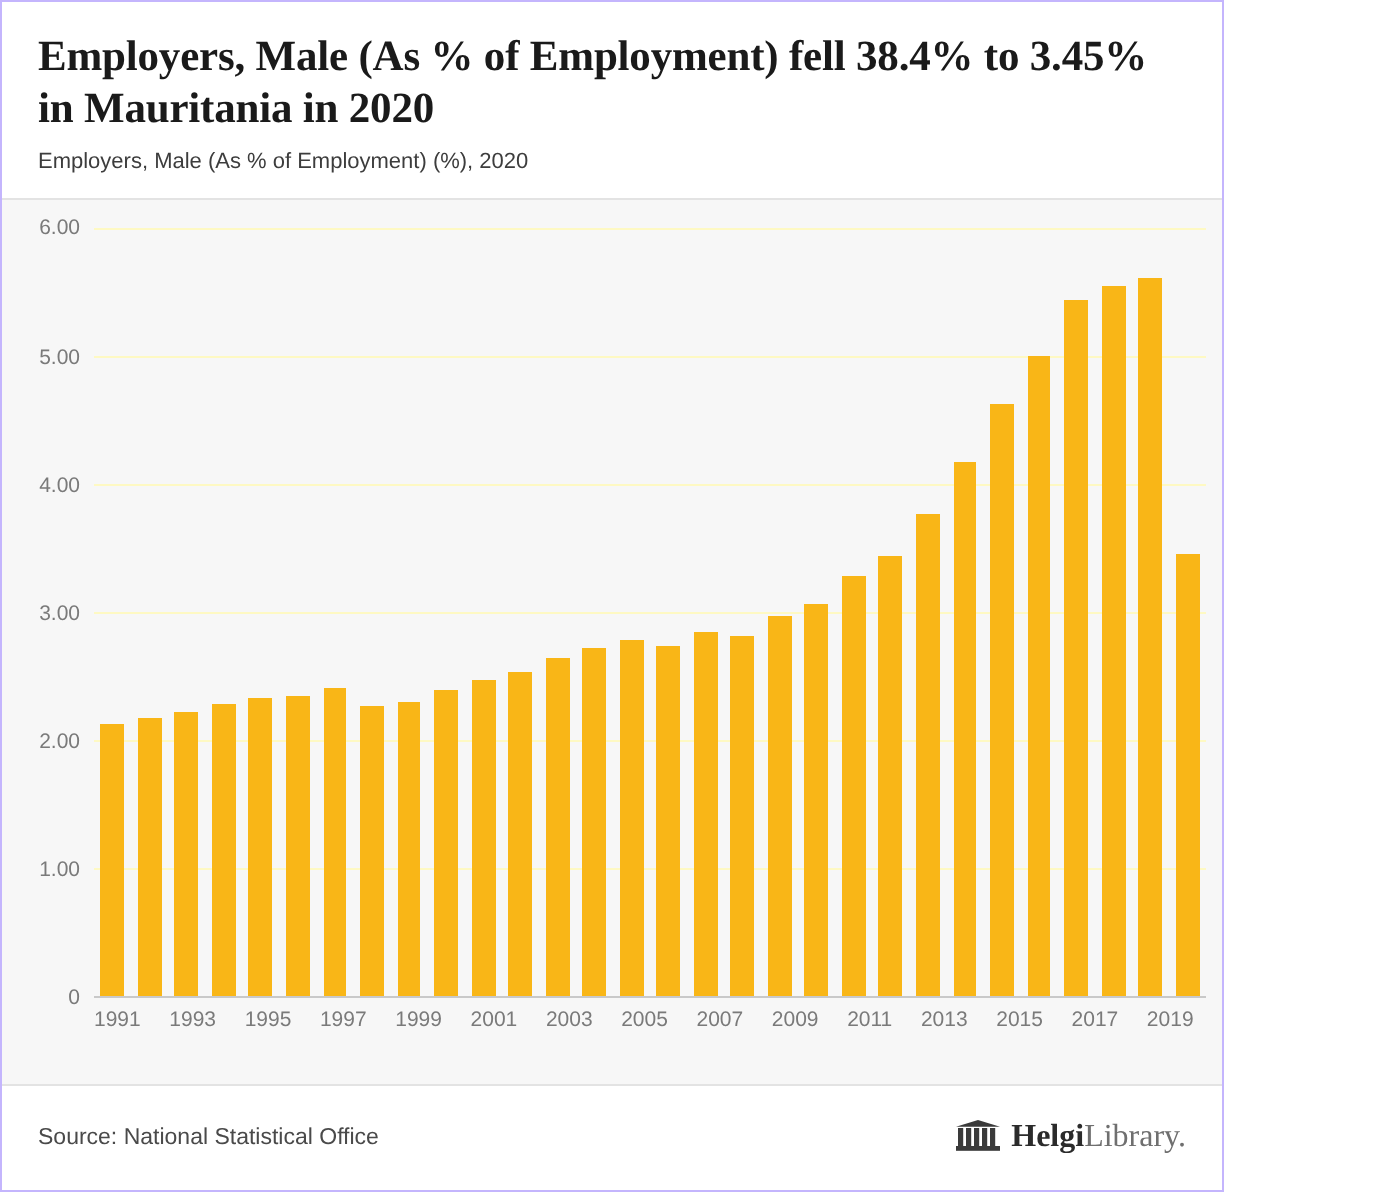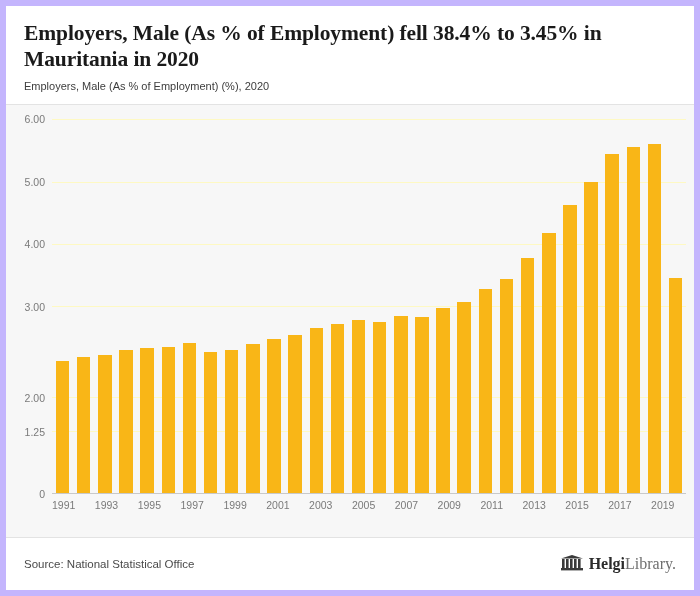--- a/index.html
+++ b/index.html
@@ -8,24 +8,24 @@
   }
   body {
     width: 700px;
     height: 596px;
     background: #ffffff;
     font-family: "Liberation Sans", sans-serif;
     overflow: hidden;
   }
   .page {
     position: relative;
-    width: 700px;
+    width: 612px;
     height: 596px;
     box-sizing: border-box;
-    border: 6px solid #c4b5fd;
+    border: 1px solid #c4b5fd;
     background: #ffffff;
     display: flex;
     flex-direction: column;
   }
   
   .header {
     padding: 14px 18px 8px 18px;
     background: #ffffff;
   }
   .title {
@@ -160,23 +160,23 @@
     <p class="subtitle">Employers, Male (As % of Employment) (%), 2020</p>
   </div>
 
   <div class="chart-wrap">
     <div class="plot">
       <div id="gridlines">
           <div class="gridline zero" style="top: 100%;">
             <div class="ytick" style="top: 100%;">0</div>
           </div>
           <div class="gridline" style="top: 83.3333%;">
-            <div class="ytick" style="top: 83.3333%;">1.25</div>
-          </div>
-          <div class="gridline" style="top: 66.6667%; margin-top: 29px;">
+            <div class="ytick" style="top: 83.3333%;">1.00</div>
+          </div>
+          <div class="gridline" style="top: 66.6667%;">
             <div class="ytick" style="top: 66.6667%;">2.00</div>
           </div>
           <div class="gridline" style="top: 50%; text-align: right;">
             <div class="ytick" style="top: 50%;">3.00</div>
           </div>
           <div class="gridline" style="top: 33.3333%;">
             <div class="ytick" style="top: 33.3333%;">4.00</div>
           </div>
           <div class="gridline" style="top: 16.6667%;">
             <div class="ytick" style="top: 16.6667%;">5.00</div>

